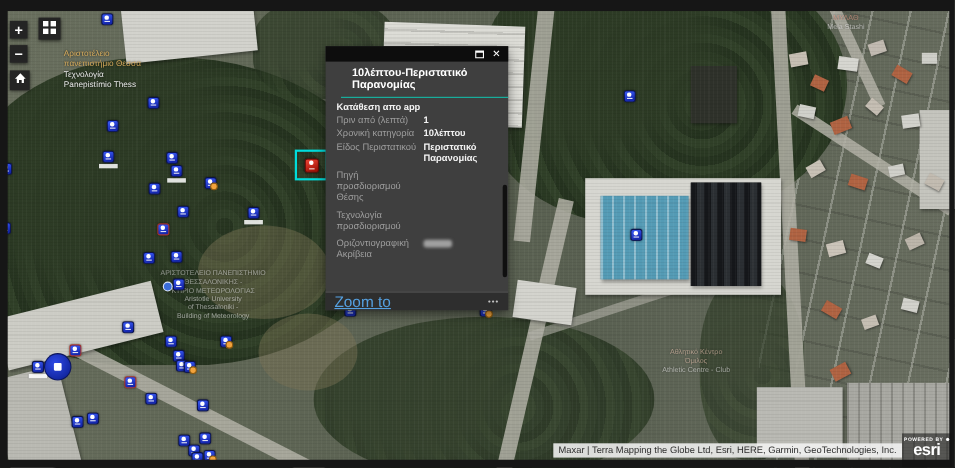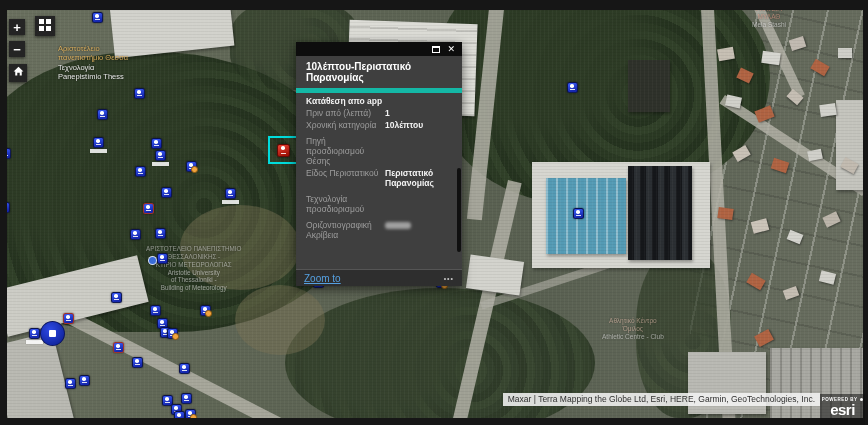--- a/index.html
+++ b/index.html
@@ -52,32 +52,32 @@
   #zoom-out{left:9px;top:41px;width:16px;height:16px;font-size:13px;font-weight:bold;line-height:1;}
   #basemap-btn{left:35px;top:16px;width:20px;height:20px;}
   #home-btn{left:9px;top:64px;width:18px;height:18px;}
   
   #popup{position:absolute;left:296px;top:42px;width:166px;z-index:45;background:#3f3f3f;
     box-shadow:0 3px 10px rgba(0,0,0,.55);color:#eee;}
   #popup-topbar{height:14px;background:#0d0d0d;display:flex;justify-content:flex-end;align-items:center;gap:7px;padding:0 7px;}
   .pbtn{background:none;border:none;padding:0;margin:0;color:#fff;cursor:pointer;display:flex;align-items:center;}
   .dock-ico{display:inline-block;width:8px;height:7px;border:1px solid #fff;border-top-width:2.5px;box-sizing:border-box;}
   .close-x{font-size:9px;line-height:1;color:#fff;}
-  #popup-title{padding:5px 10px 5px;font-size:10px;font-weight:bold;color:#fff;border-bottom:5px solid #14b8a6;}
+  #popup-title{padding:5px 10px 5px;font-size:10px;font-weight:bold;color:#fff;border-bottom:1px solid #14b8a6;margin-left:14px;}
   #popup-body{position:relative;height:176px;overflow:hidden;padding:3px 4px 0 10px;box-sizing:border-box;}
   .frow{display:flex;margin-bottom:2px;font-size:8.5px;line-height:10px;}
   .flabel{width:79px;flex:none;color:#9d9d9d;padding-right:4px;box-sizing:border-box;}
   .fvalue{flex:1;color:#f2f2f2;font-weight:bold;}
   .blob{display:inline-block;height:7px;border-radius:3px;background:#a0a0a0;filter:blur(1.5px);vertical-align:middle;margin:1px 0;}
   #popup-footer{height:16px;background:#2e2e2e;border-top:1px solid #555;display:flex;justify-content:space-between;align-items:center;padding:0 8px;position:relative;z-index:2;}
-  #zoom-to{color:#55a0e0;font-size:10px;text-decoration:underline;cursor:pointer;}
+  #zoom-to{color:#55a0e0;font-size:14px;text-decoration:underline;cursor:pointer;}
   #popup-menu{color:#c4c4c4;font-size:7px;letter-spacing:1px;cursor:pointer;}
   #popup-scroll{position:absolute;right:1px;top:126px;width:4px;height:84px;background:#101010;border-radius:2px;z-index:3;cursor:pointer;}
   
-  #attrib{position:absolute;right:48px;bottom:19px;z-index:55;height:13px;line-height:13px;
+  #attrib{position:absolute;right:48px;bottom:9px;z-index:55;height:13px;line-height:13px;
     background:rgba(242,242,242,.88);color:#2e2e2e;font-size:8.5px;padding:0 5px;white-space:nowrap;}
   #esri-logo{position:absolute;right:3px;bottom:0;z-index:56;width:45px;height:31px;
     background:rgba(18,18,18,.55);color:#fff;text-align:center;cursor:pointer;}
   #powered-by{font-size:4.5px;letter-spacing:.5px;font-weight:bold;margin-top:3px;display:flex;align-items:center;justify-content:center;gap:2px;}
   #powered-by .globe{width:3.5px;height:3.5px;border-radius:50%;background:#fff;display:inline-block;}
   #esri-word{font-size:15px;font-weight:bold;line-height:16px;letter-spacing:-.5px;}
 </style>
 </head>
 <body>
 
@@ -379,27 +379,27 @@
         <div class="fvalue">Κατάθεση απο app</div>
       </div>
       <div class="frow">
         <div class="flabel">Πριν από (λεπτά)</div>
         <div class="fvalue">1</div>
       </div>
       <div class="frow">
         <div class="flabel">Χρονική κατηγορία</div>
         <div class="fvalue">10λέπτου</div>
       </div>
+      <div class="frow">
+        <div class="flabel">Είδος Περιστατικού</div>
+        <div class="fvalue">Περιστατικό Παρανομίας</div>
+      </div>
       <div class="frow" style="margin-top:6px">
         <div class="flabel">Πηγή προσδιορισμού Θέσης</div>
         <div class="fvalue"></div>
-      </div>
-      <div class="frow">
-        <div class="flabel">Είδος Περιστατικού</div>
-        <div class="fvalue">Περιστατικό Παρανομίας</div>
       </div>
       <div class="frow" style="margin-top:6px">
         <div class="flabel">Τεχνολογία προσδιορισμού</div>
         <div class="fvalue"></div>
       </div>
       <div class="frow" style="margin-top:6px">
         <div class="flabel">Οριζοντιογραφική Ακρίβεια</div>
         <div class="fvalue">
           <span class="blob" style="width:26px"></span>
         </div>

